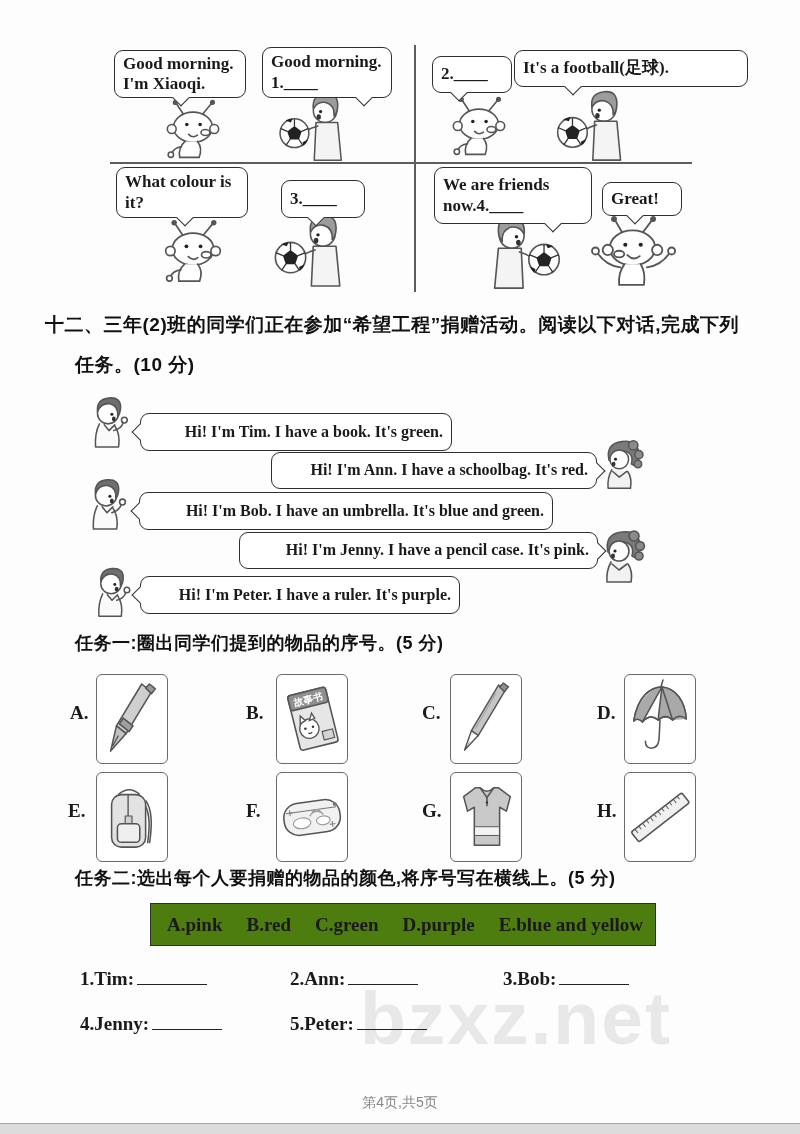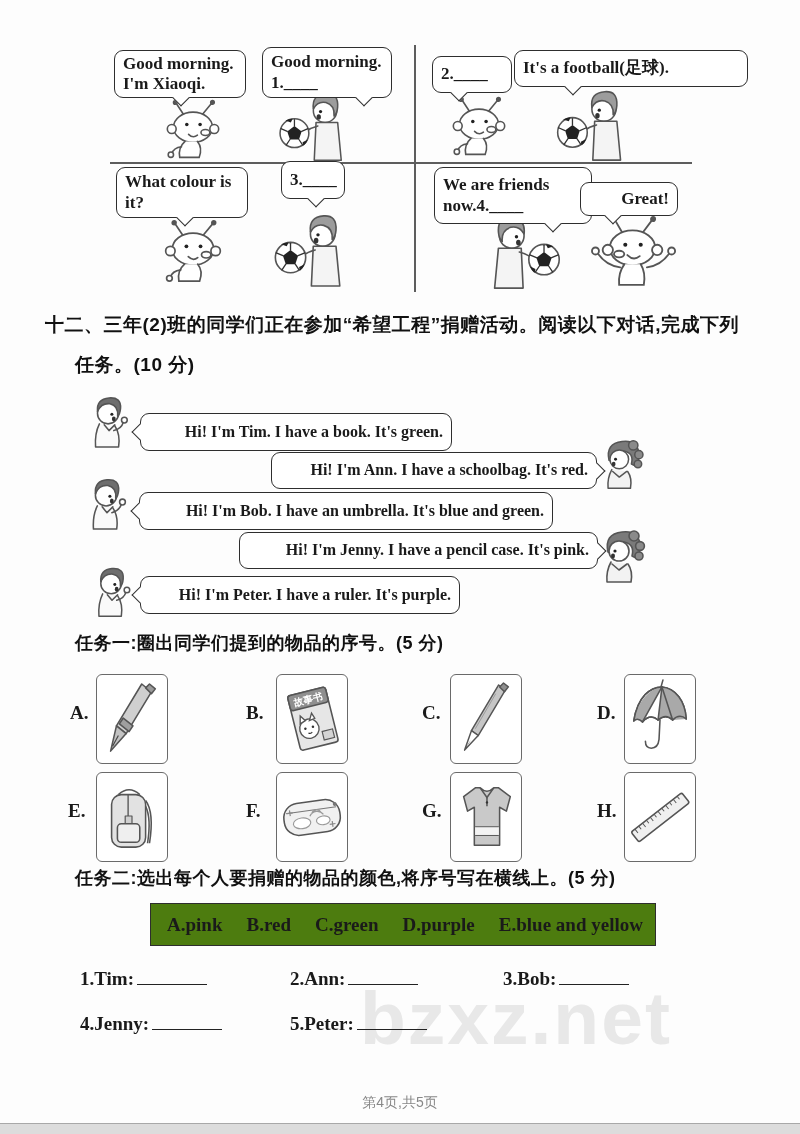--- a/index.html
+++ b/index.html
@@ -173,37 +173,37 @@
     </svg>
 
   <div class="bubble comic-bubble" style="left:116px;top:167px;width:132px;height:51px;">
     <span class="ln">What colour is</span>
     <span class="ln">it?</span>
     <span class="tail down" style="left:62px;"></span>
   </div>
   <svg class="char" style="left:150px;top:218px;width:86px;height:66px;">
       <use href="#sym-alien"></use>
     </svg>
-  <div class="bubble comic-bubble" style="left:281px;top:161px;width:64px;height:38px;">
+  <div class="bubble comic-bubble" style="left:281px;top:180px;width:84px;height:38px;">
     <span class="ln">3.____</span>
     <span class="tail down" style="left:28px;"></span>
   </div>
   <svg class="char" style="left:264px;top:212px;width:90px;height:76px;">
       <use href="#sym-boyball"></use>
     </svg>
 
   <div class="bubble comic-bubble" style="left:434px;top:167px;width:158px;height:57px;">
     <span class="ln">We are friends</span>
     <span class="ln">now.4.____</span>
     <span class="tail down" style="left:112px;"></span>
   </div>
   <svg class="char flip" style="left:478px;top:214px;width:95px;height:76px;">
       <use href="#sym-boyball"></use>
     </svg>
-  <div class="bubble comic-bubble" style="left:580px;top:182px;width:98px;height:34px;align-items:flex-end;">
+  <div class="bubble comic-bubble" style="left:602px;top:182px;width:80px;height:34px;">
     <span class="ln">Great!</span>
     <span class="tail down" style="left:26px;"></span>
   </div>
   <svg class="char" style="left:580px;top:216px;width:105px;height:72px;">
       <use href="#sym-alien-cheer"></use>
     </svg>
 
   <div class="cn" style="left:45px;top:312px;font-size:19px;">十二、三年(2)班的同学们正在参加“希望工程”捐赠活动。阅读以下对话,完成下列</div>
   <div class="cn" style="left:75px;top:352px;font-size:19px;">任务。(10 分)</div>
 

